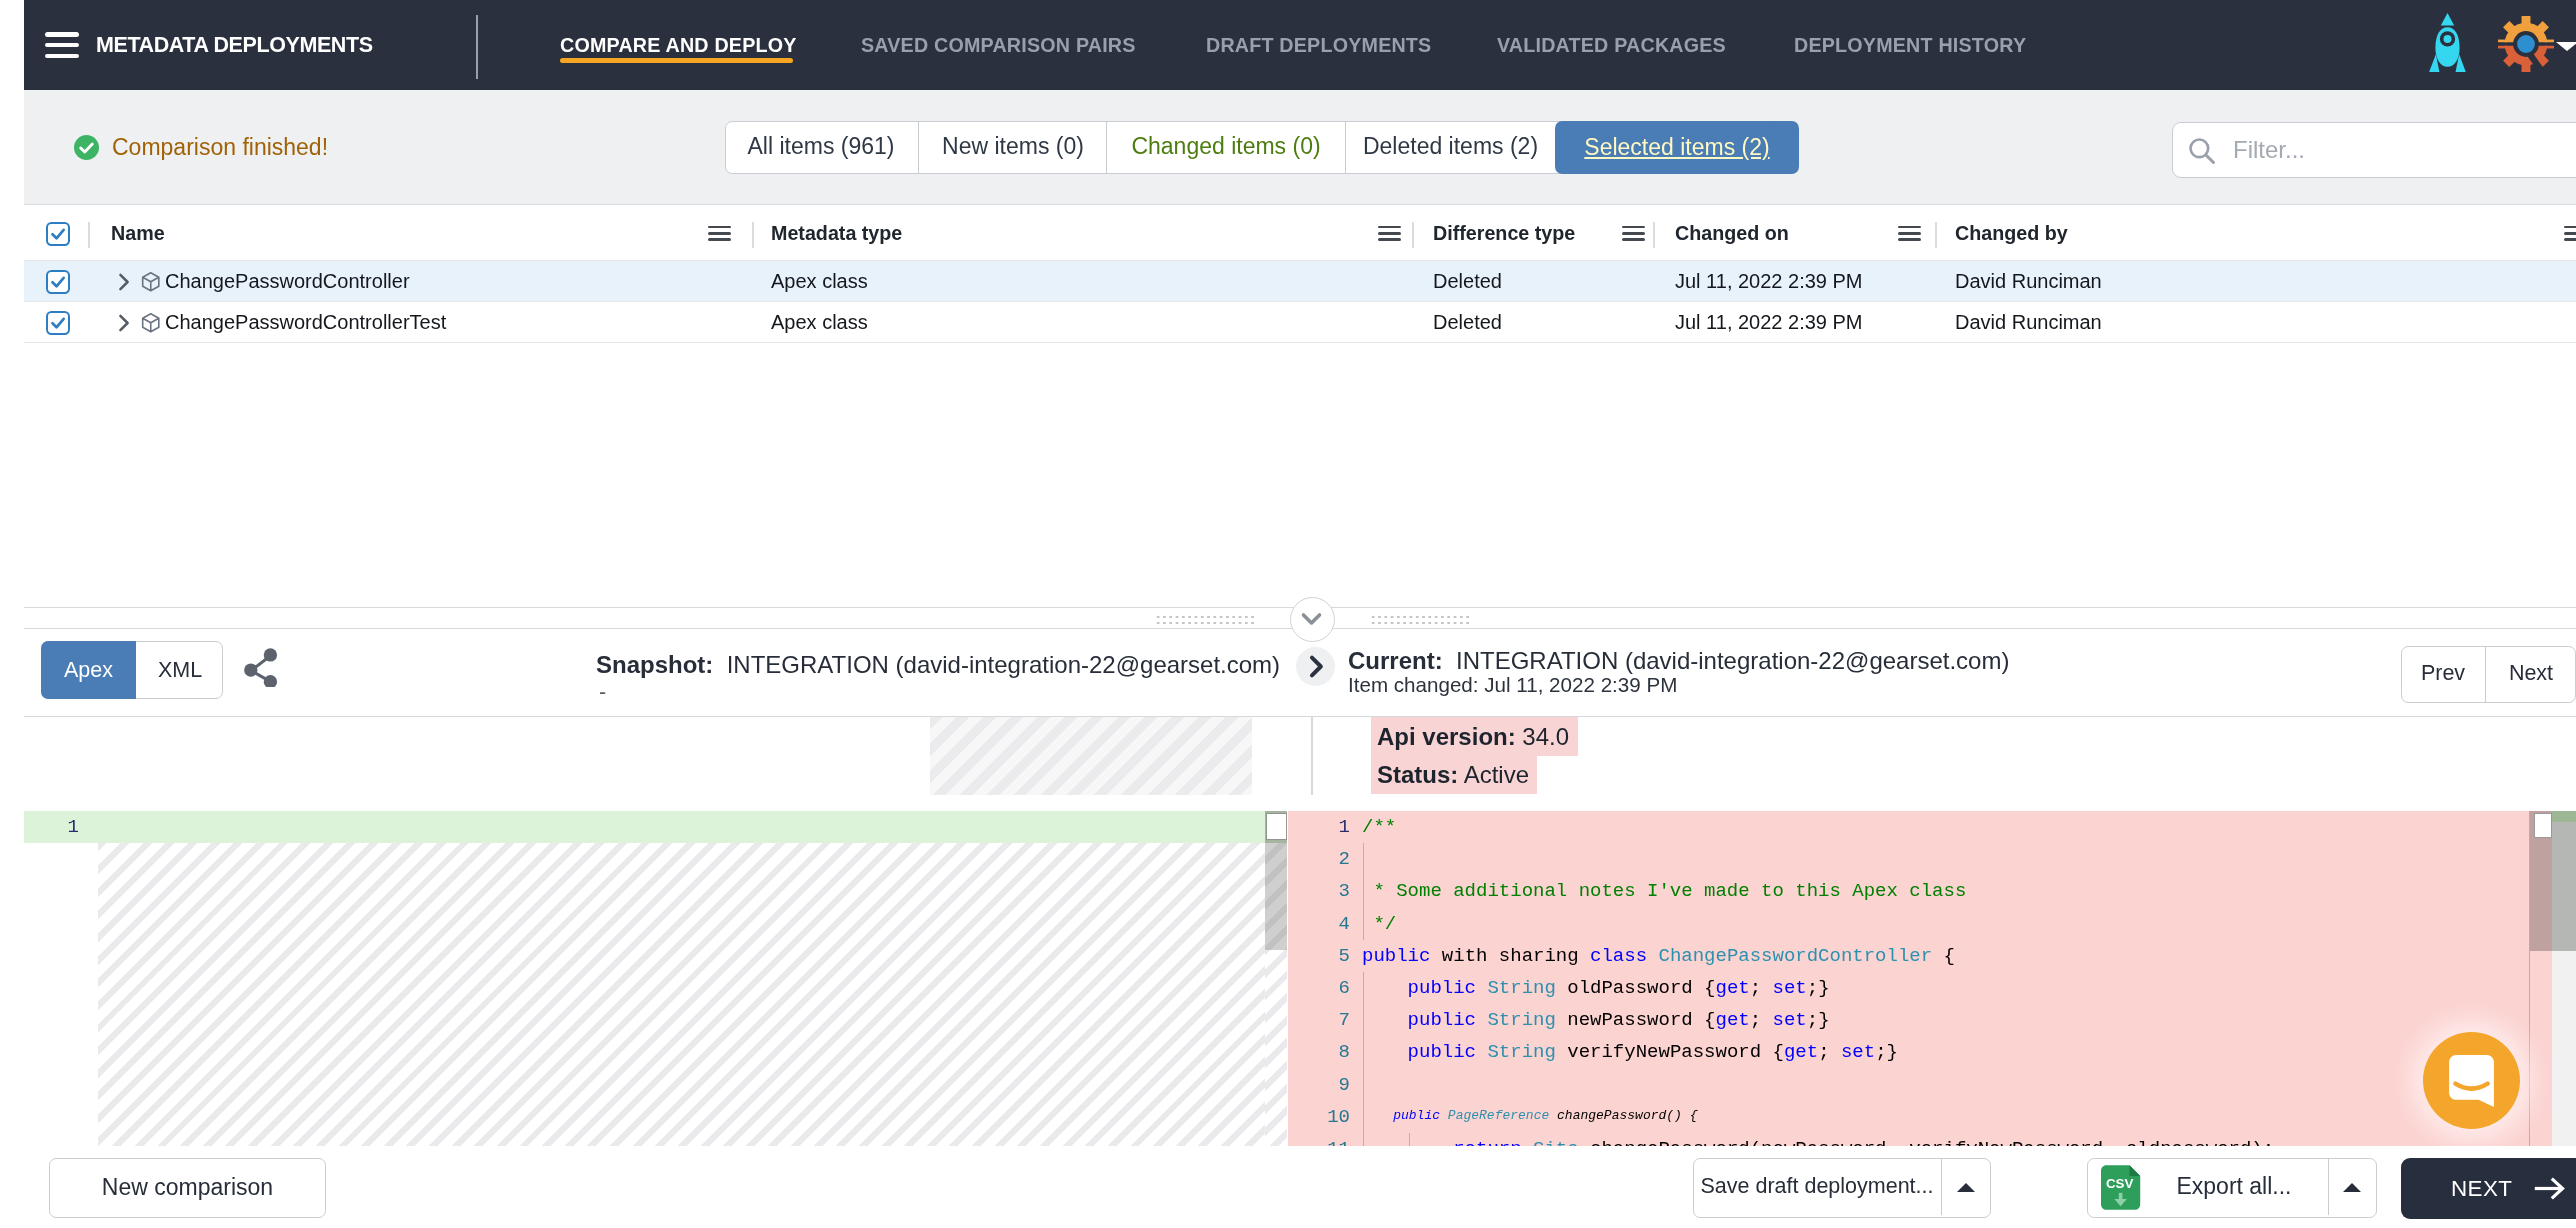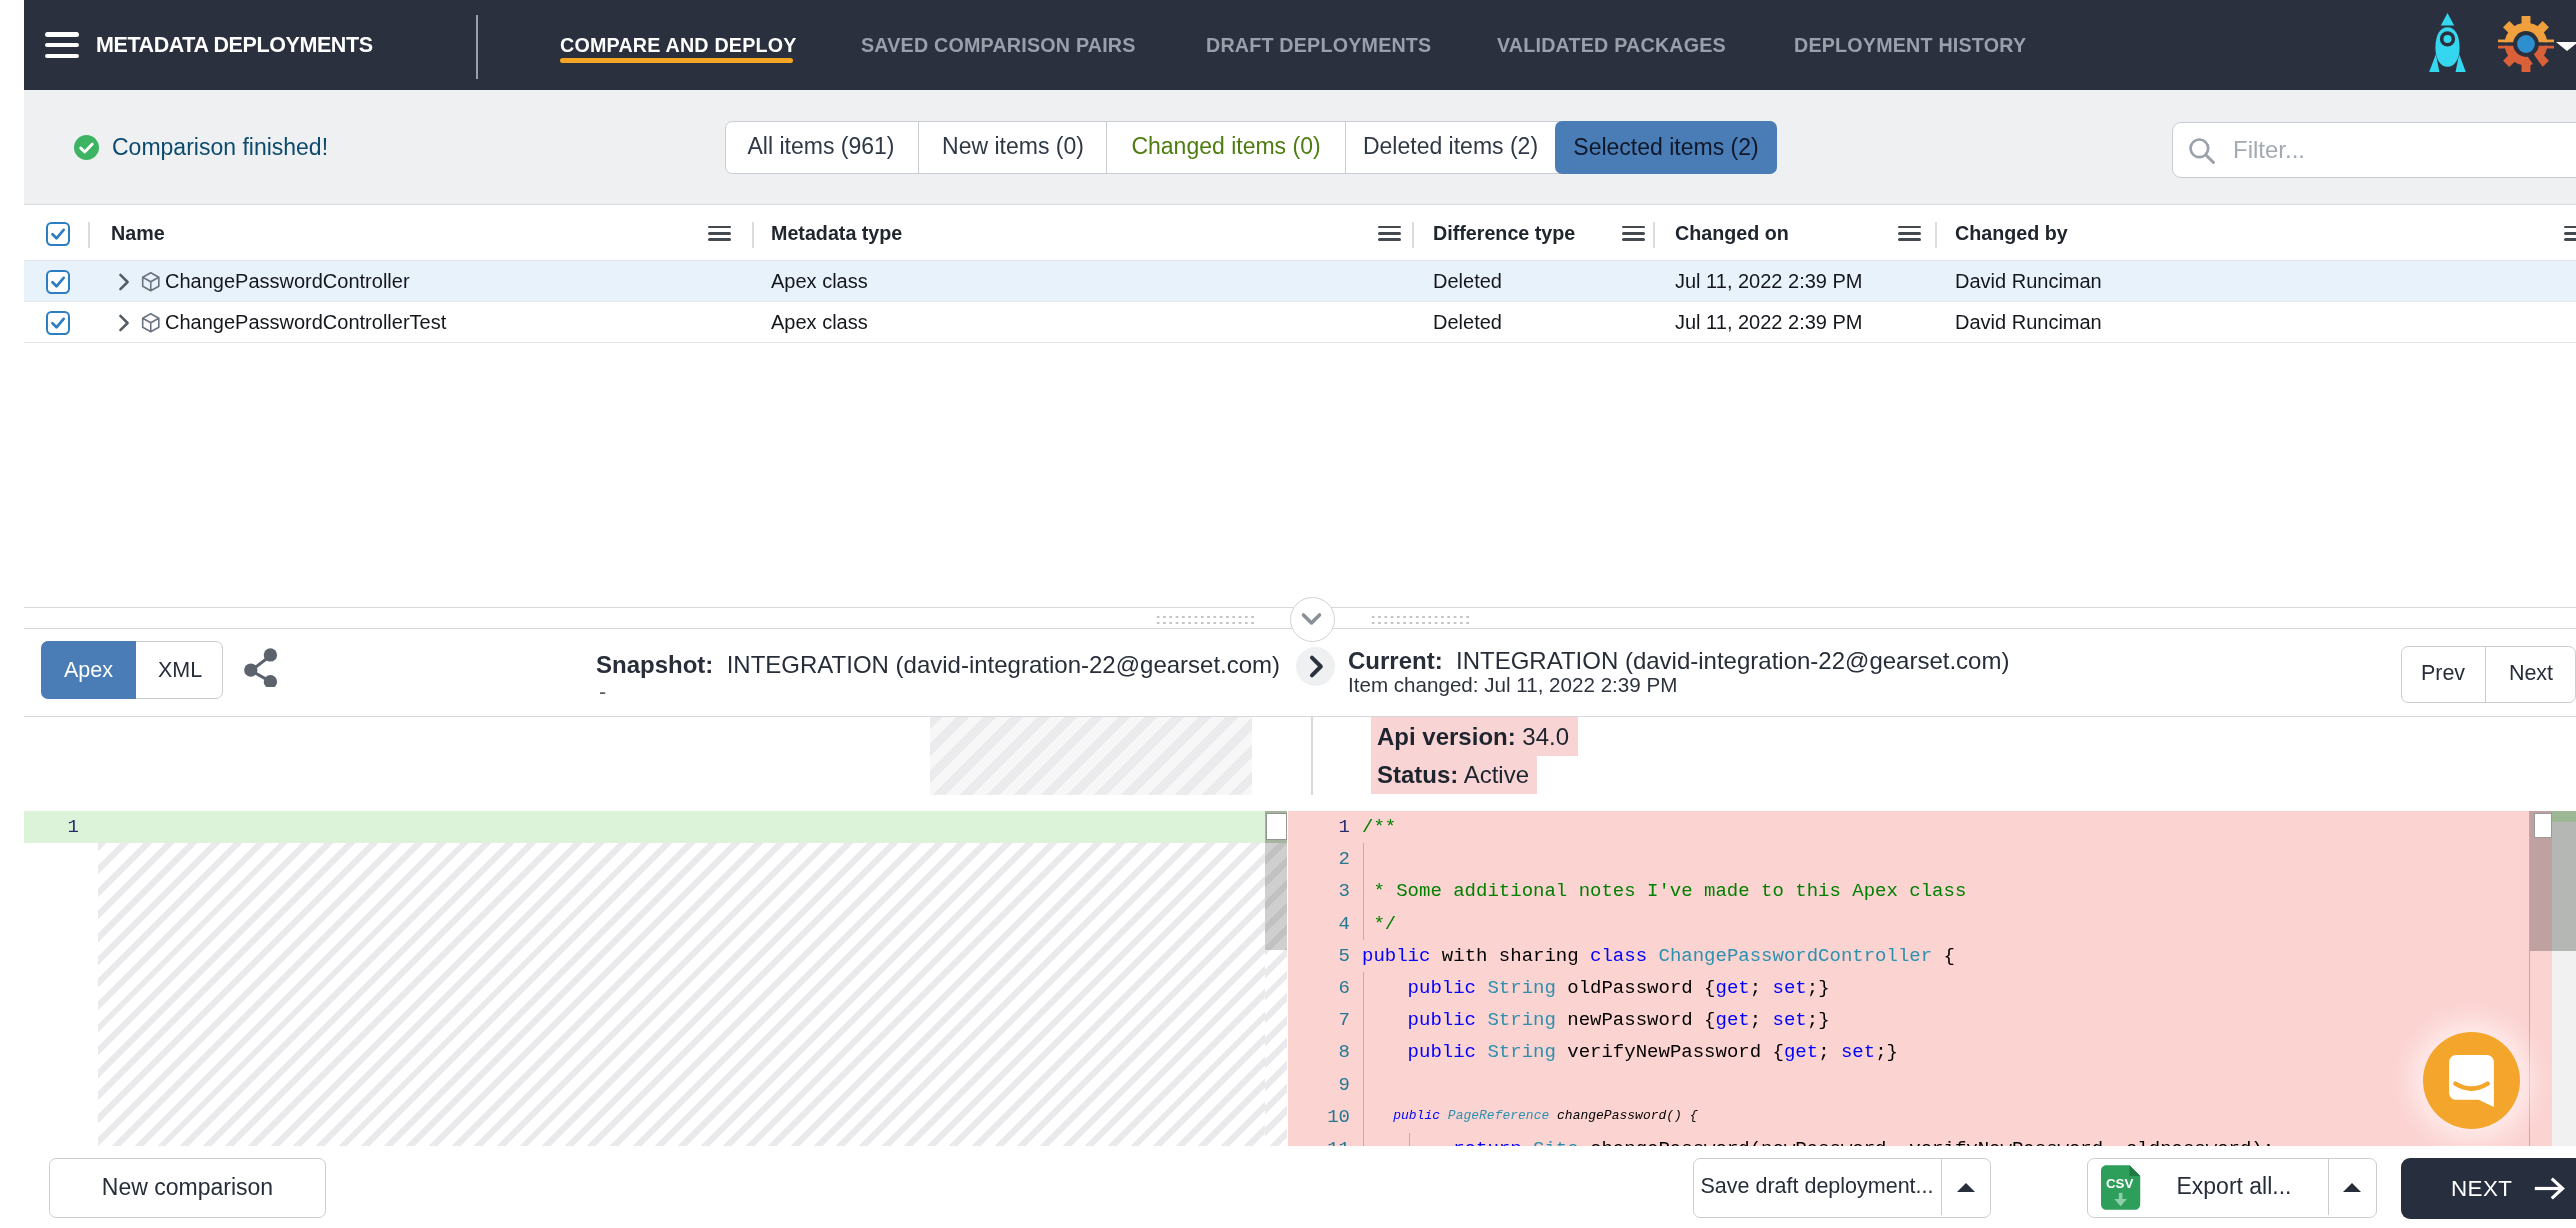--- a/index.html
+++ b/index.html
@@ -85,28 +85,28 @@
       <circle cx="31.5" cy="31.5" r="10" fill="#2e8fd0"></circle>
     </svg>
     <div class="abs" style="left:2532px;top:42px;width:0;height:0;border-left:11.6px solid transparent;border-right:11.6px solid transparent;border-top:9px solid #ffffff;"></div>
   </div>
 
   <div class="abs" id="bar2" style="left:0;top:90px;width:2576px;height:115px;background:#eef0f1;border-bottom:0.9px solid #d9dbde;">
     <svg class="abs" style="left:50px;top:45px;" width="25" height="25" viewBox="0 0 28 28">
       <circle cx="14" cy="14" r="14" fill="#3db463"></circle>
       <path d="M7.5 14.5 L12 19 L20.5 10" stroke="#fff" stroke-width="3.2" fill="none" stroke-linecap="round" stroke-linejoin="round"></path>
     </svg>
-    <div class="abs" style="left:88px;top:0;height:115px;line-height:115px;font-size:23px;color:#0c4a6e;">Comparison finished!</div>
+    <div class="abs" style="left:88px;top:0;height:115px;line-height:115px;font-size:23px;color:#a16207;">Comparison finished!</div>
 
     <div class="abs" style="left:701px;top:31px;width:1052px;height:53px;background:#fff;border:0.9px solid #c9ccd1;border-radius:7.2px;"></div>
     <div class="abs" style="left:701px;top:31px;width:192px;height:53px;line-height:51px;font-size:23px;color:#2f3845;text-align:center;">All items (961)</div>
     <div class="abs" style="left:894px;top:31px;width:189px;height:53px;line-height:51px;font-size:23px;color:#2f3845;text-align:center;border-left:0.9px solid #c9ccd1;">New items (0)</div>
     <div class="abs" style="left:1082px;top:31px;width:239px;height:53px;line-height:51px;font-size:23px;color:#4d7c0f;text-align:center;border-left:0.9px solid #c9ccd1;">Changed items (0)</div>
     <div class="abs" style="left:1321px;top:31px;width:210px;height:53px;line-height:51px;font-size:23px;color:#2f3845;text-align:center;border-left:0.9px solid #c9ccd1;">Deleted items (2)</div>
-    <div class="abs" style="left:1531px;top:31px;width:222px;height:53px;line-height:53px;font-size:23px;color:#0f172a;text-align:center;background:#4a7cb5;border-radius:7.2px;">Selected items (2)</div>
+    <div class="abs" style="left:1531px;top:31px;width:244px;height:53px;line-height:53px;font-size:23px;color:#fef9c3;text-align:center;background:#4a7cb5;border-radius:7.2px;text-decoration:underline;">Selected items (2)</div>
 
     <div class="abs" style="left:2148px;top:32px;width:415px;height:56px;background:#fff;border:1.8px solid #c9cdd2;border-radius:9px;"></div>
     <svg class="abs" style="left:2163px;top:46px;" width="30" height="30" viewBox="0 0 34 34">
       <circle cx="14" cy="14" r="10" fill="none" stroke="#9aa1a9" stroke-width="3"></circle>
       <line x1="21.5" y1="21.5" x2="30" y2="30" stroke="#9aa1a9" stroke-width="3.5" stroke-linecap="round"></line>
     </svg>
     <div class="abs" style="left:2209px;top:32px;height:56px;line-height:56px;font-size:24px;color:#a4aab2;">Filter...</div>
   </div>
 
   <div class="abs" id="thead" style="left:0;top:206px;width:2576px;height:55px;background:#fff;border-bottom:1.8px solid #e4e6e9;">

